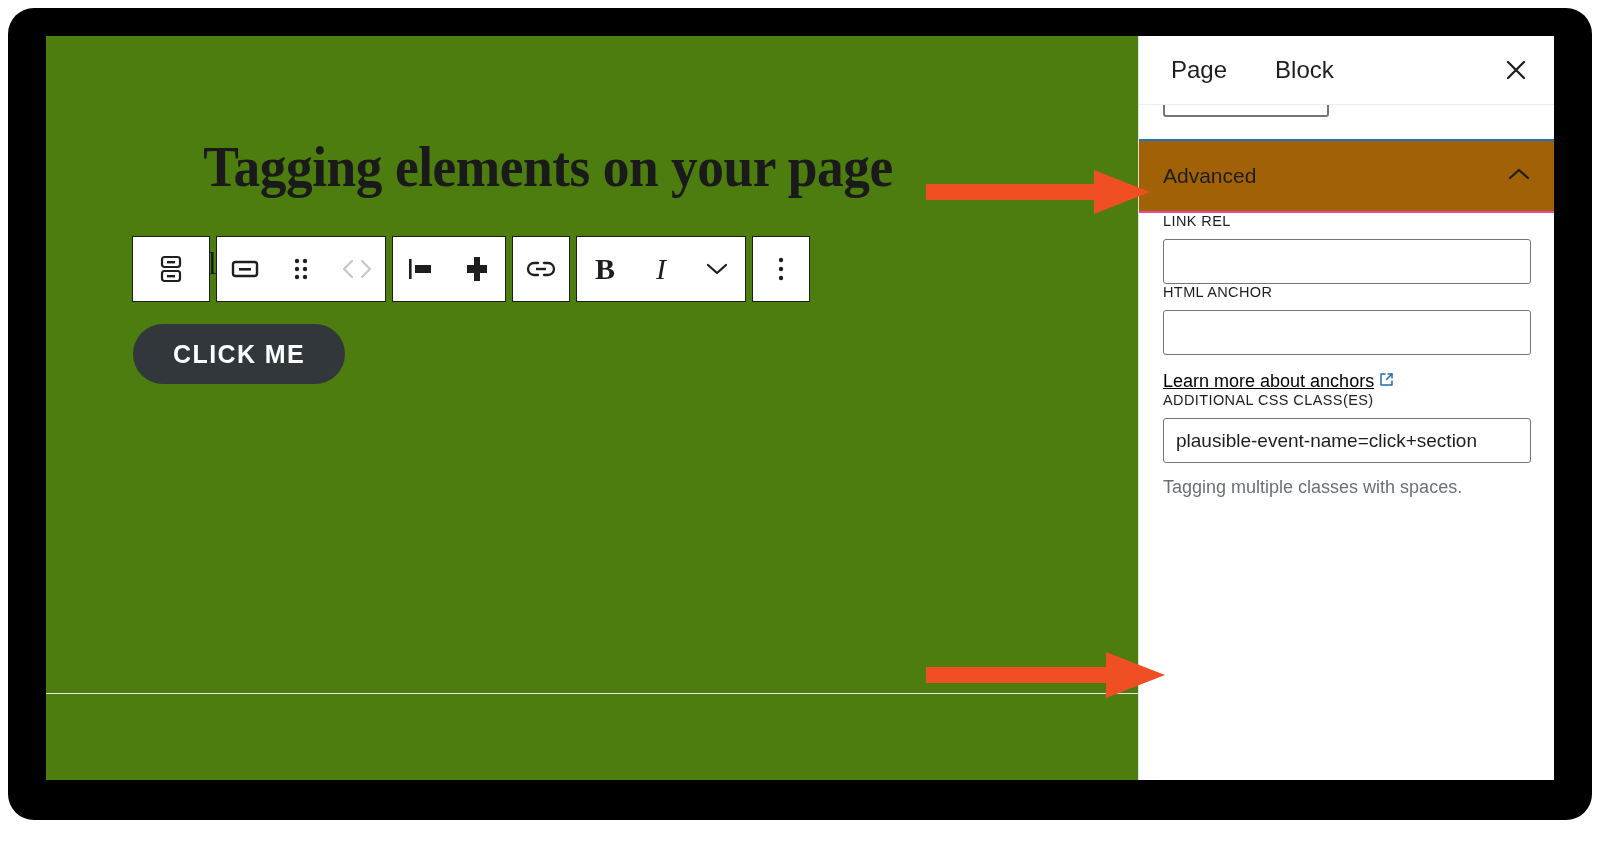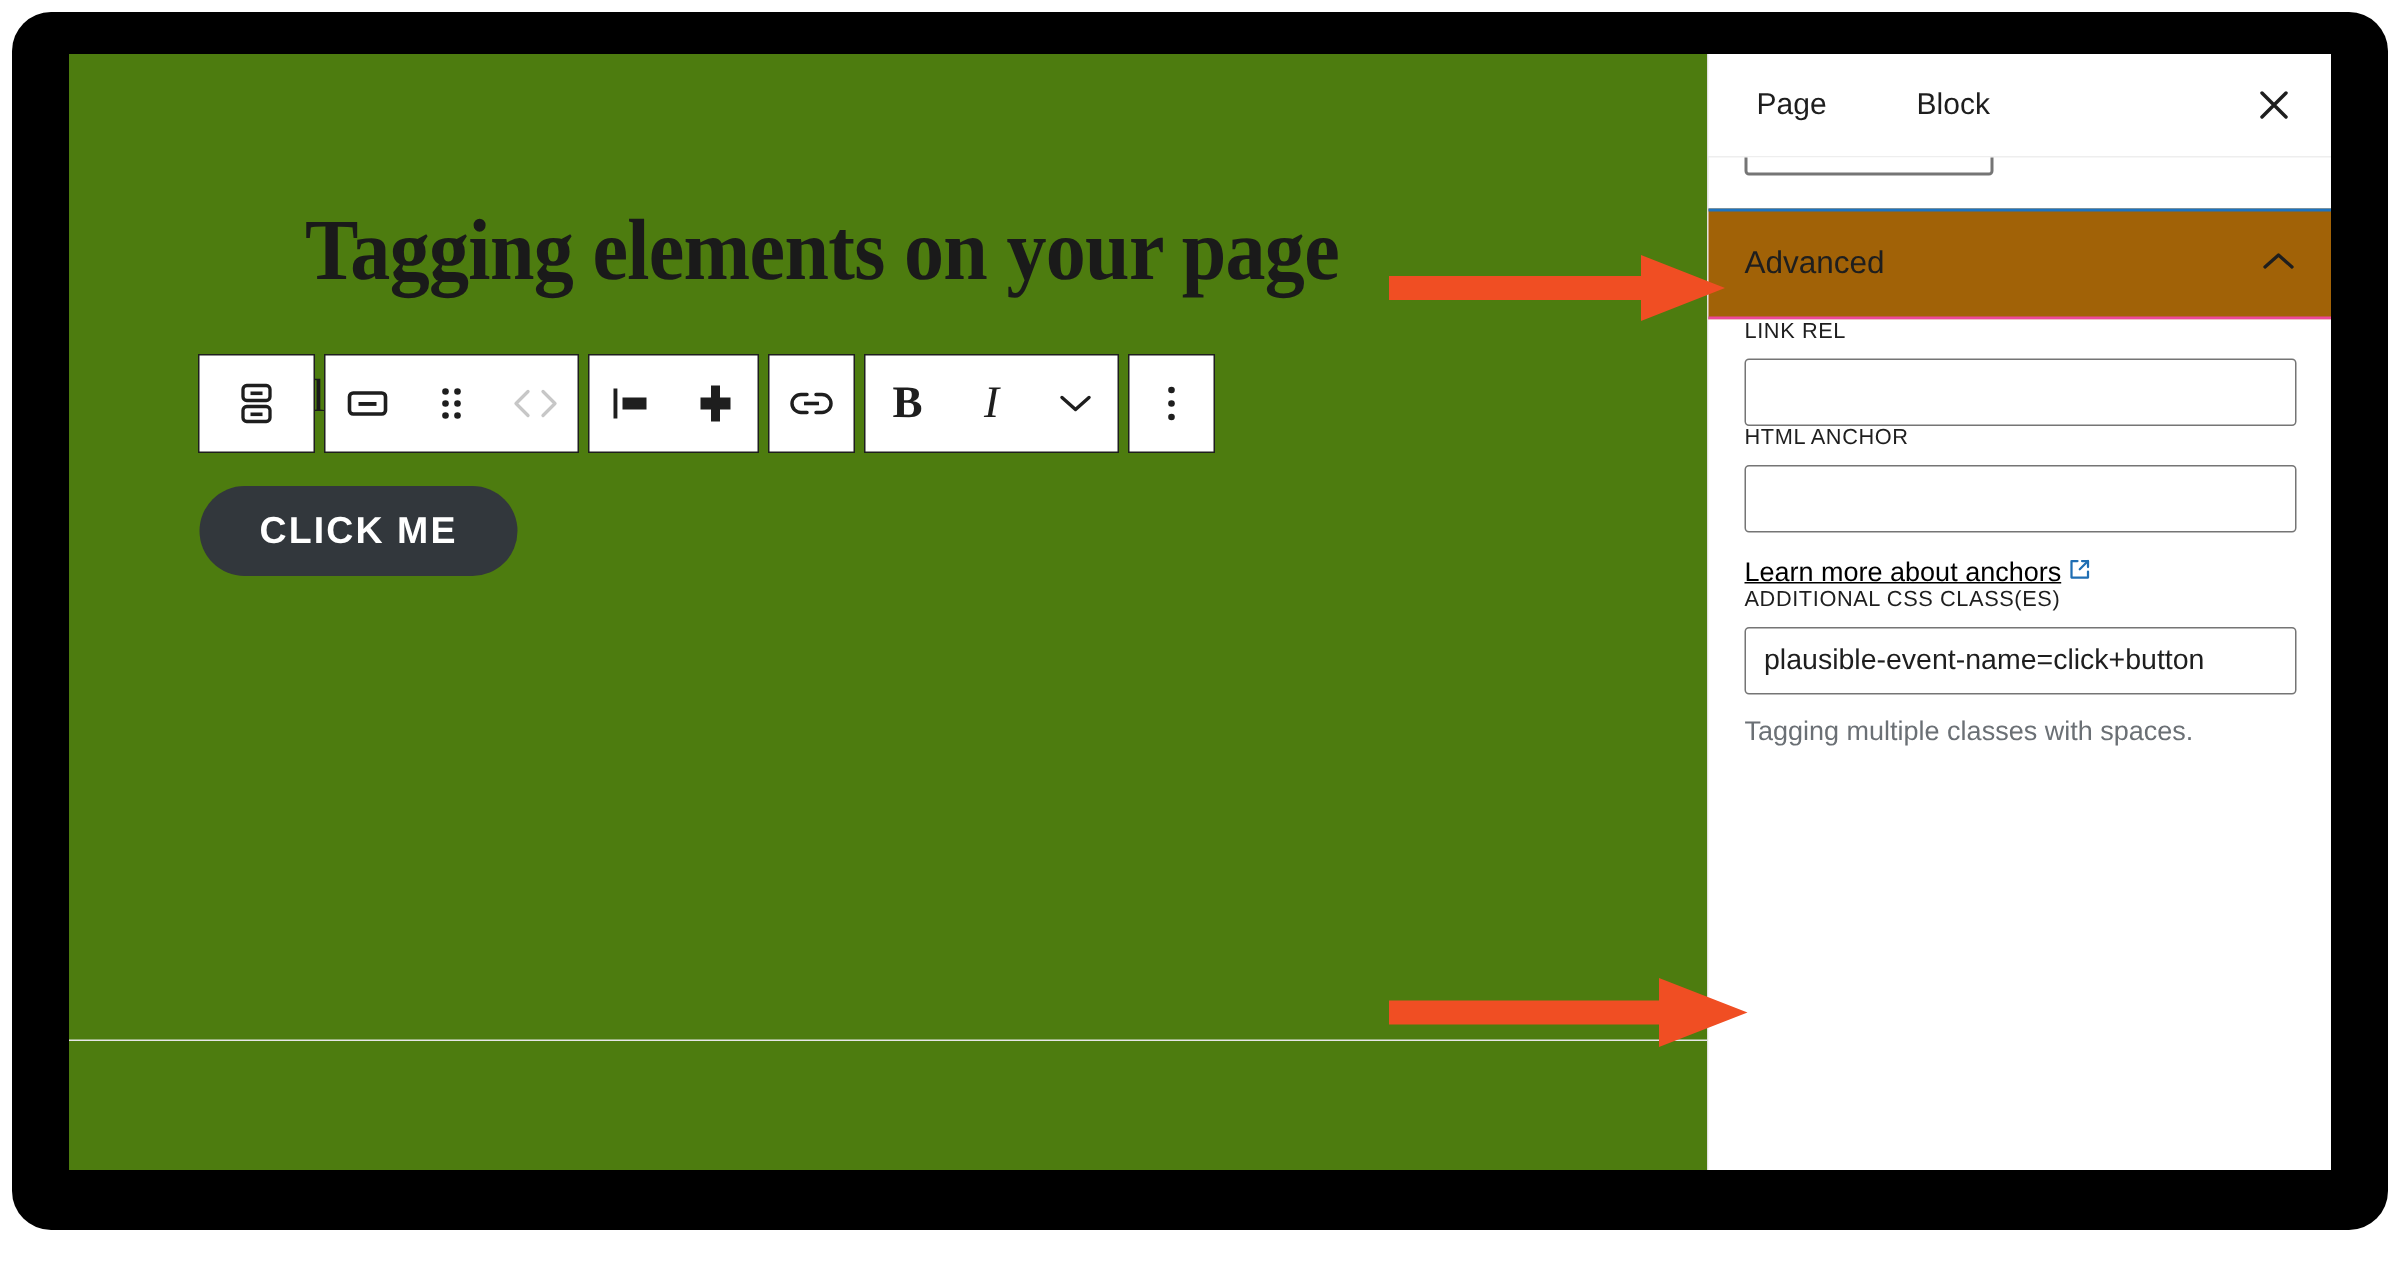--- a/index.html
+++ b/index.html
@@ -128,28 +128,28 @@
   .sb-header {
     position: relative;
     height: 68px;
     display: flex;
     align-items: center;
     padding: 0 18px 0 24px;
     background: #ffffff;
   }
 
   .sb-tab {
-    font-size: 20px;
+    font-size: 24px;
     color: #1e1e1e;
     padding: 0 8px;
     height: 66px;
     line-height: 66px;
     position: relative;
   }
-  .sb-tab.tab-block { margin-left: 44px; text-align: right; }
+  .sb-tab.tab-block { margin-left: 32px; text-align: right; }
 
   .sb-close {
     margin-left: auto;
     width: 40px;
     height: 40px;
     display: flex;
     align-items: center;
     justify-content: center;
   }
 
@@ -424,21 +424,21 @@
           <span>
             <svg width="15" height="15" viewBox="0 0 15 15">
               <path d="M6 2 H2 V13 H13 V9" fill="none" stroke="#1f6eb3" stroke-width="1.5" stroke-linecap="round" stroke-linejoin="round"></path>
               <path d="M9 2 H13 V6" fill="none" stroke="#1f6eb3" stroke-width="1.5" stroke-linecap="round" stroke-linejoin="round"></path>
               <path d="M13 2 L7.5 7.5" stroke="#1f6eb3" stroke-width="1.5" stroke-linecap="round"></path>
             </svg>
           </span>
         </a>
 
         <div class="field-label">ADDITIONAL CSS CLASS(ES)</div>
-        <div class="field-input">plausible-event-name=click+button</div>
+        <div class="field-input">plausible-event-name=click+section</div>
         <div class="hint-text">Tagging multiple classes with spaces.</div>
       </div>
     </div>
 
     <svg class="arrow" style="left:880px; top:128px;" width="225" height="56" viewBox="0 0 225 56">
       <path d="M0 20 L168 20 L168 6 L224 28 L168 50 L168 36 L0 36 Z" fill="#f04e23"></path>
     </svg>
 
     <svg class="arrow" style="left:880px; top:610px;" width="240" height="58" viewBox="0 0 240 58">
       <path d="M0 21 L180 21 L180 6 L239 29 L180 52 L180 37 L0 37 Z" fill="#f04e23"></path>

